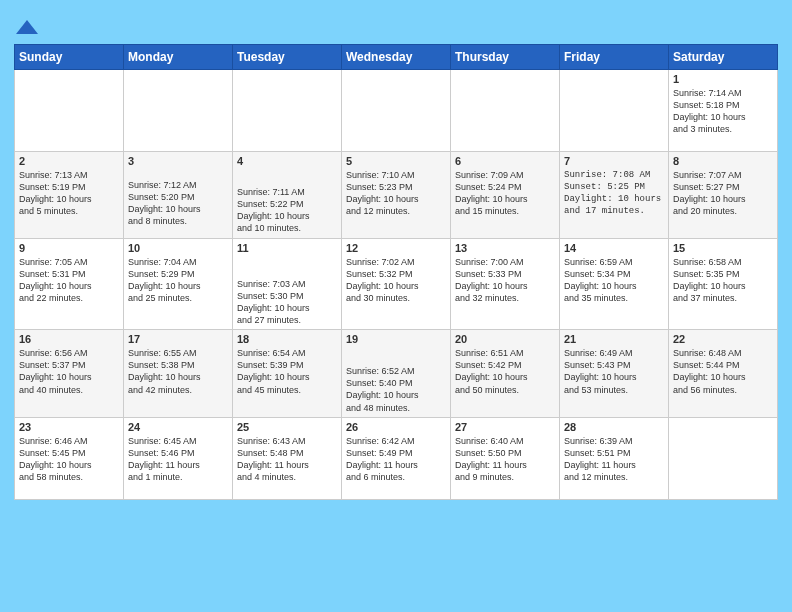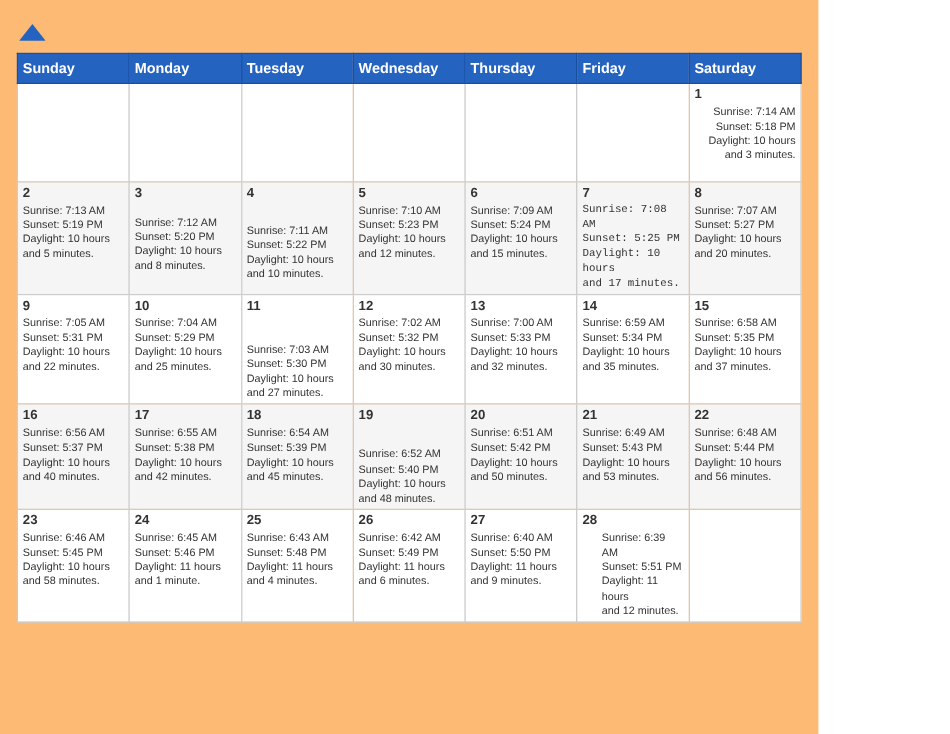--- a/index.html
+++ b/index.html
@@ -4,23 +4,23 @@
   <style>
     * { box-sizing: border-box; margin: 0; padding: 0; }
     body {
       font-family: Arial, sans-serif;
       background: #fff;
       width: 792px;
       height: 612px;
       overflow: hidden;
     }
     .page {
-      width: 682px;
+      width: 792px;
       height: 612px;
-      background: #fdba74;
+      background: #7dd3fc;
       padding: 10px 14px 10px 14px;
     }
     .header {
       display: flex;
       justify-content: space-between;
       align-items: flex-start;
       margin-bottom: 6px;
     }
     .logo {
       display: flex;
@@ -131,21 +131,21 @@
     <tbody id="cal-body">
     <tr>
           <td class="empty-cell"></td>
           <td class="empty-cell"></td>
           <td class="empty-cell"></td>
           <td class="empty-cell"></td>
           <td class="empty-cell"></td>
           <td class="empty-cell"></td>
           <td>
             <span class="day-num">1</span>
-            <div class="day-info" style="white-space: pre-line; text-align: right;">Sunrise: 7:14 AM
+            <div class="day-info" style="white-space: pre-line;">Sunrise: 7:14 AM
 Sunset: 5:18 PM
 Daylight: 10 hours
 and 3 minutes.</div>
           </td>
         </tr>
         <tr class="row-alt">
           <td>
             <span class="day-num">2</span>
             <div class="day-info" style="white-space: pre-line;">Sunrise: 7:13 AM
 Sunset: 5:19 PM
@@ -328,21 +328,21 @@
           </td>
           <td>
             <span class="day-num">27</span>
             <div class="day-info" style="white-space: pre-line;">Sunrise: 6:40 AM
 Sunset: 5:50 PM
 Daylight: 11 hours
 and 9 minutes.</div>
           </td>
           <td>
             <span class="day-num">28</span>
-            <div class="day-info" style="white-space: pre-line; margin-left: 16px;">Sunrise: 6:39 AM
+            <div class="day-info" style="white-space: pre-line;">Sunrise: 6:39 AM
 Sunset: 5:51 PM
 Daylight: 11 hours
 and 12 minutes.</div>
           </td>
           <td class="empty-cell"></td>
         </tr>
       </tbody>
   </table>
 </div>
 

